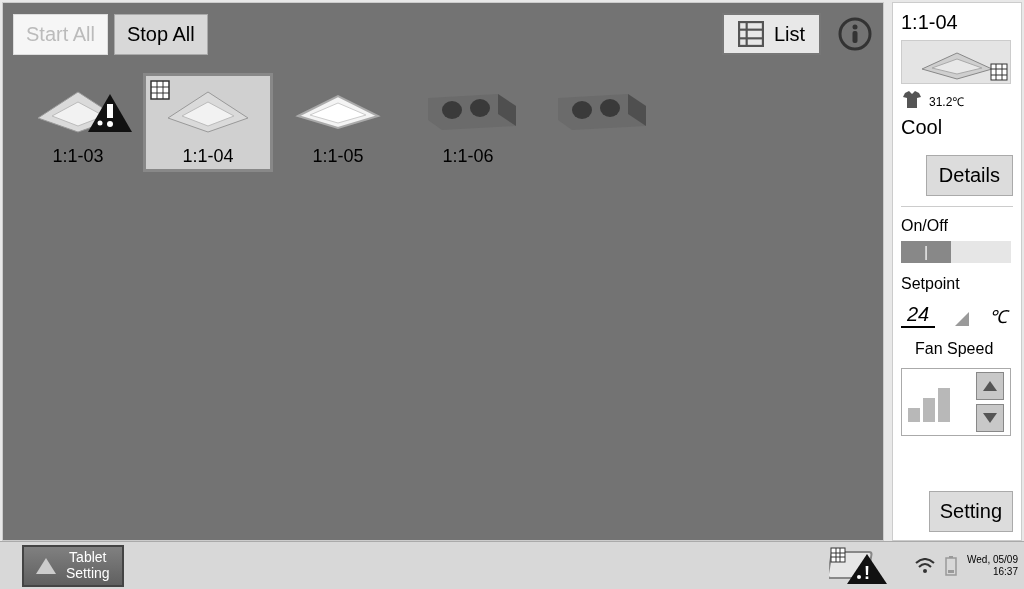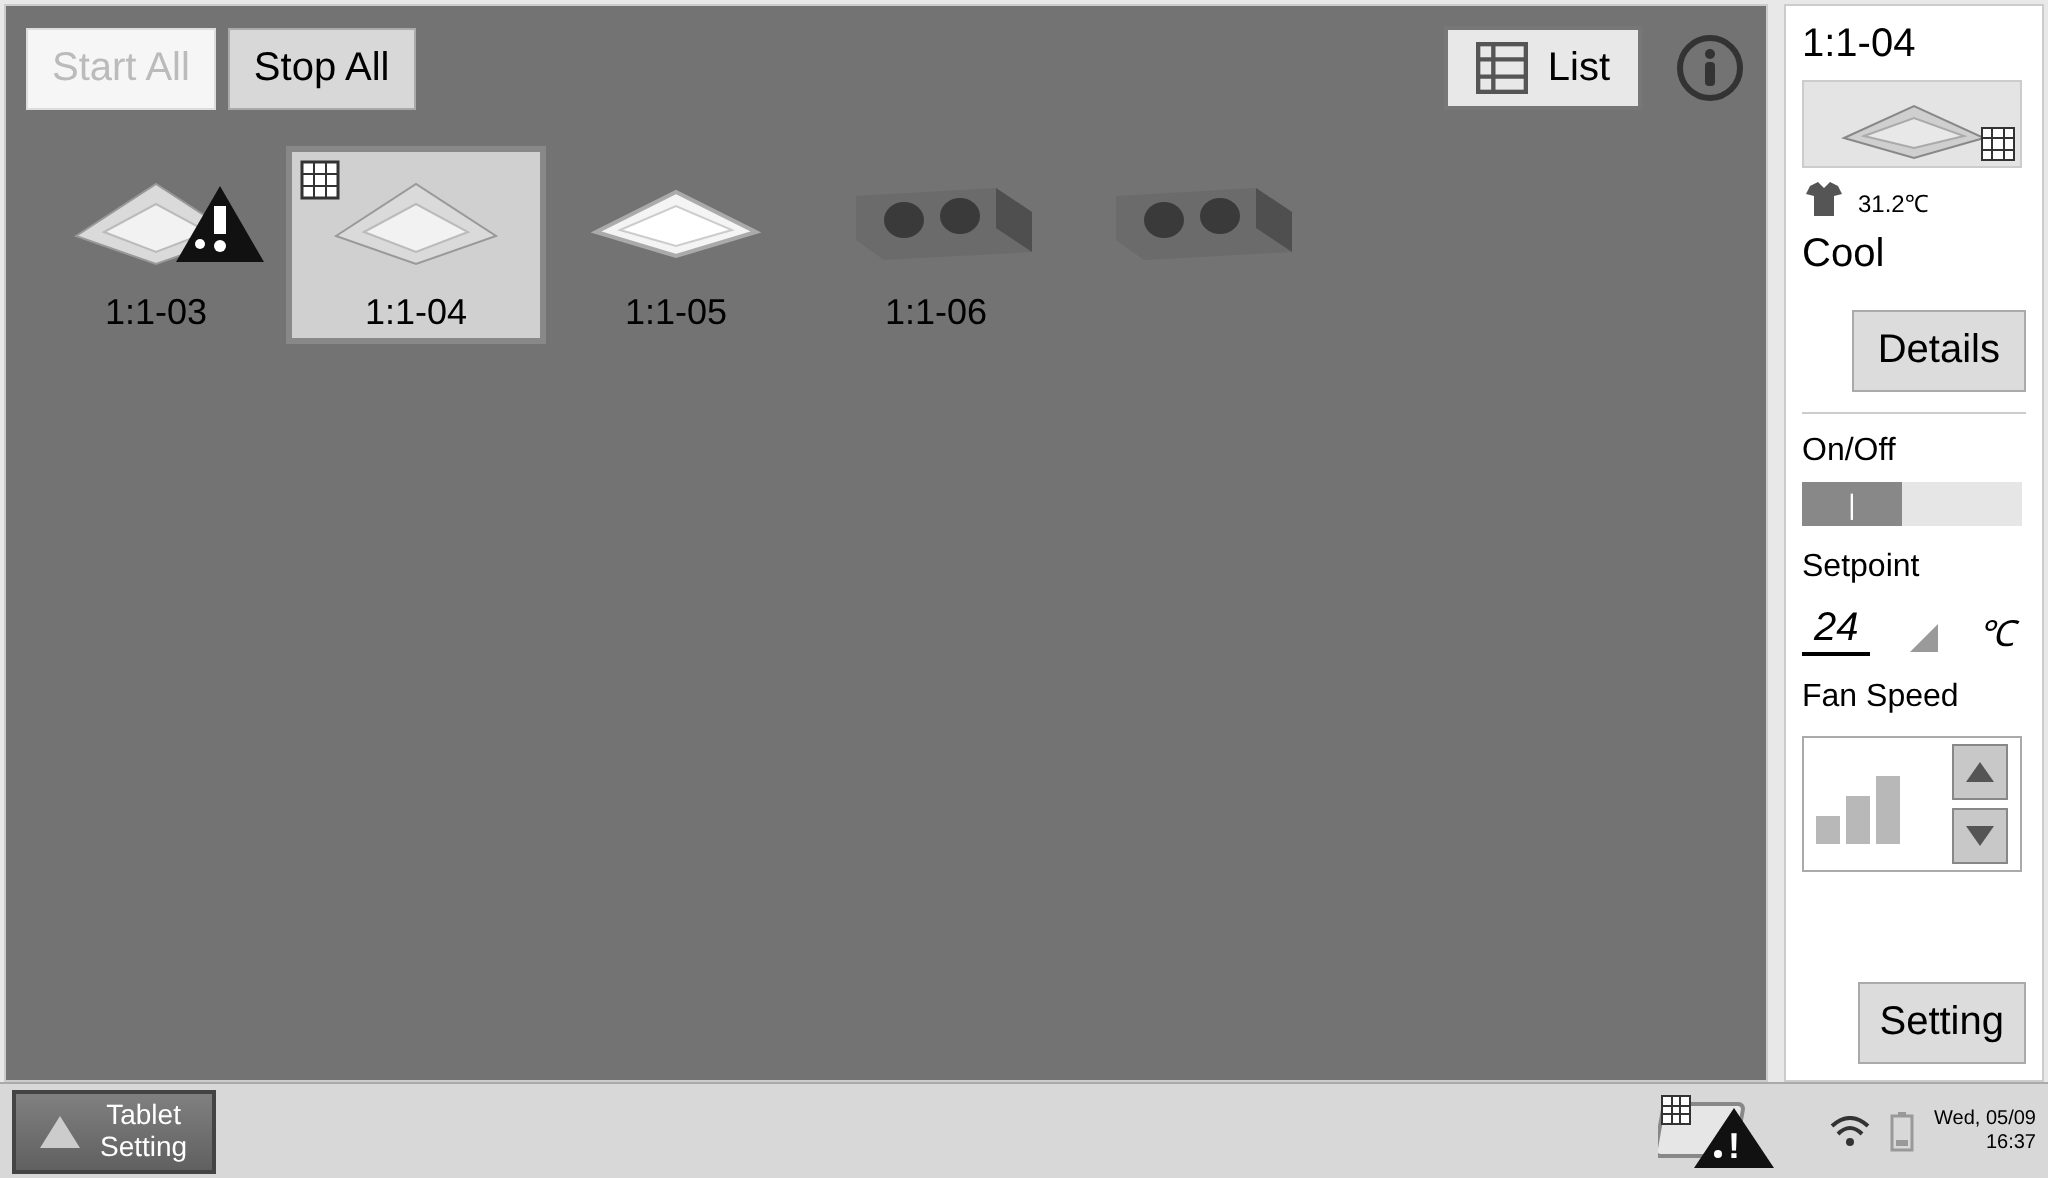--- a/index.html
+++ b/index.html
@@ -39,21 +39,21 @@
   .sp-tri { width: 0; height: 0; border-left: 14px solid transparent; border-bottom: 14px solid #9A9A9A; margin-bottom: 2px; }
   .fan-box { border: 1px solid #AAA; width: 110px; height: 68px; display: flex; align-items: center; justify-content: space-between; padding: 4px 6px; margin-top: 4px; }
   .fan-bars { display: flex; align-items: flex-end; gap: 3px; height: 40px; }
   .fan-bars div { width: 12px; background: #B8B8B8; }
   .fan-bars div:nth-child(1){height:14px;} .fan-bars div:nth-child(2){height:24px;} .fan-bars div:nth-child(3){height:34px;}
   .fan-arrows { display: flex; flex-direction: column; gap: 4px; }
   .arrow-btn { width: 28px; height: 28px; background: #C8C8C8; border: 1px solid #888; display: flex; align-items: center; justify-content: center; cursor: pointer; }
   .setting-btn { align-self: flex-end; font-size: 20px; padding: 8px 10px; background: #DCDCDC; border: 1px solid #AAA; cursor: pointer; margin-top: auto; }
 
   .footer { height: 48px; background: #D8D8D8; display: flex; align-items: center; padding: 0 6px; gap: 10px; border-top: 1px solid #AAA; }
-  .tablet-btn { display: flex; align-items: center; gap: 10px; background: linear-gradient(#808080,#606060); color: #FFF; border: 2px solid #444; padding: 4px 12px; height: 42px; cursor: pointer; }
+  .tablet-btn { display: flex; align-items: center; gap: 10px; background: linear-gradient(#808080,#606060); color: #FFF; border: 2px solid #444; padding: 4px 12px; height: 42px; cursor: pointer; margin-left: 16px; }
   .tablet-btn .up-arrow { width: 0; height: 0; border-left: 10px solid transparent; border-right: 10px solid transparent; border-bottom: 16px solid #CCC; }
   .tablet-txt { font-size: 14px; line-height: 1.1; text-align: center; }
   .footer-spacer { flex: 1; }
   .footer-warn { position: relative; width: 60px; height: 40px; }
   .status-icons { display: flex; align-items: center; gap: 10px; margin-left: 16px; }
   .clock { font-size: 10px; text-align: right; line-height: 1.2; }
 </style>
 </head>
 <body>
 
@@ -171,21 +171,21 @@
     <div class="sec-label">On/Off</div>
     <div class="onoff-track">
       <div class="onoff-knob">|</div>
     </div>
     <div class="sec-label" style="margin-top:6px;">Setpoint</div>
     <div class="setpoint-row">
       <span class="setpoint-val">24</span>
       <div class="sp-tri"></div>
       <span class="sp-unit">℃</span>
     </div>
-    <div class="sec-label" style="margin-top:6px;">Fan Speed</div>
+    <div class="sec-label" style="margin-top:6px;margin-left:14px;">Fan Speed</div>
     <div class="fan-box">
       <div class="fan-bars">
           <div></div>
           <div></div>
           <div></div>
         </div>
       <div class="fan-arrows">
         <div class="arrow-btn">
             <svg width="14" height="10" viewBox="0 0 14 10">
               <polygon points="7,0 14,10 0,10" fill="#555"></polygon>

